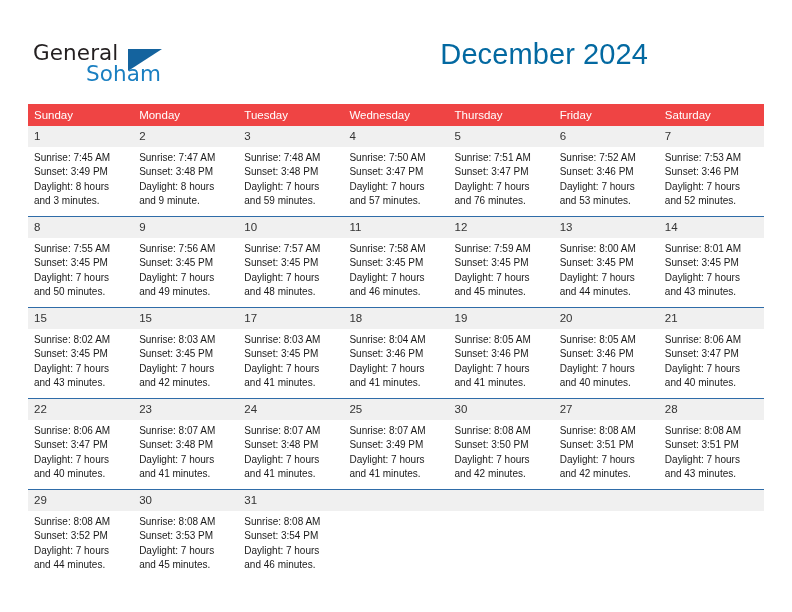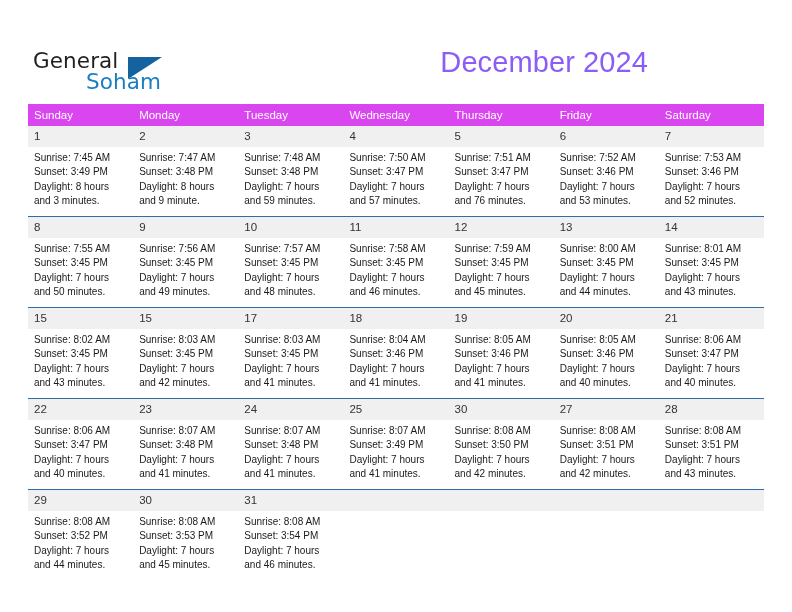--- a/index.html
+++ b/index.html
@@ -18,21 +18,21 @@
     position: relative;
     width: 792px;
     height: 612px;
     box-sizing: border-box;
   }
 
   
   .header {
     position: absolute;
     left: 0;
-    top: 16px;
+    top: 8px;
     width: 684px;
     height: 98px;
   }
   .logo {
     position: absolute;
     left: 33px;
     top: 32px;
     width: 170px;
     height: 52px;
   }
@@ -62,21 +62,21 @@
     height: 0;
     border-left: 34px solid #14639e;
     border-bottom: 22px solid transparent;
   }
   .title {
     position: absolute;
     right: 36px;
     top: 30px;
     font-size: 29px;
     font-weight: normal;
-    color: #8b5cf6;
+    color: #0369a1;
     text-align: right;
     white-space: nowrap;
     letter-spacing: 0.1px;
   }
   .subtitle {
     position: absolute;
     right: 36px;
     top: 78px;
     font-size: 14.5px;
     color: #000000;
@@ -88,21 +88,21 @@
   
   .calendar {
     position: absolute;
     left: 28px;
     top: 104px;
     width: 736px;
     border-collapse: collapse;
     table-layout: fixed;
   }
   .calendar th {
-    background: #d946ef;
+    background: #ef4444;
     color: #ffffff;
     font-size: 11.5px;
     font-weight: normal;
     text-align: left;
     padding: 4px 0 4px 6px;
     height: 14px;
     border: none;
     margin-left: 36px;
   }
   .calendar td {

